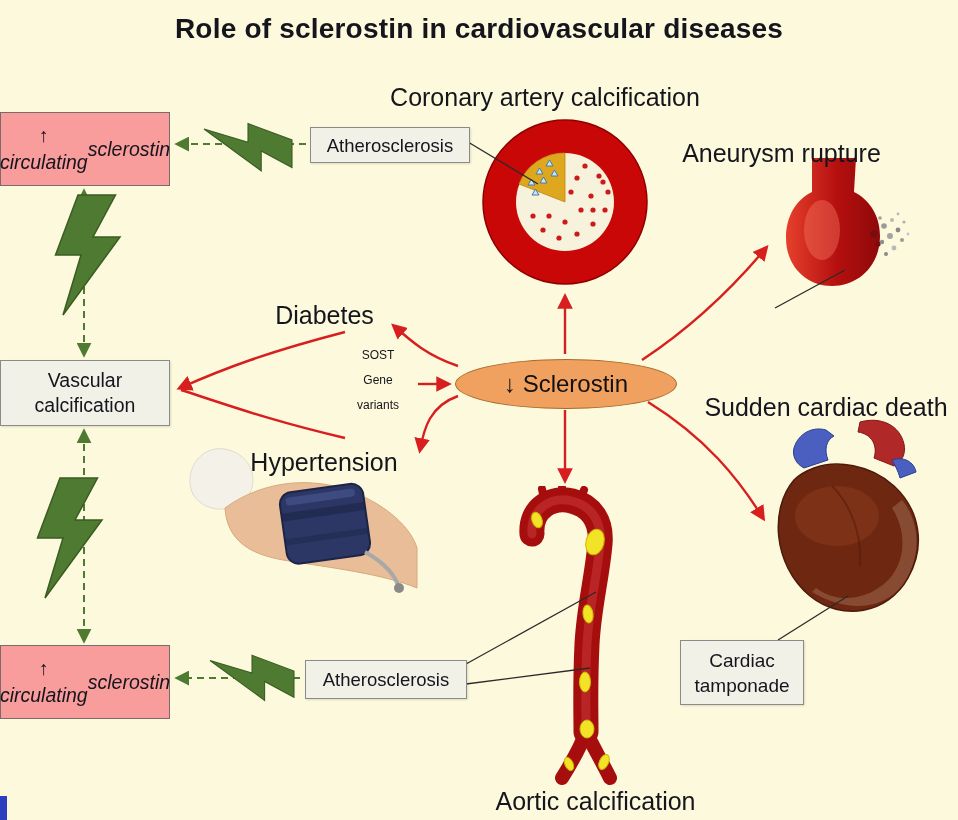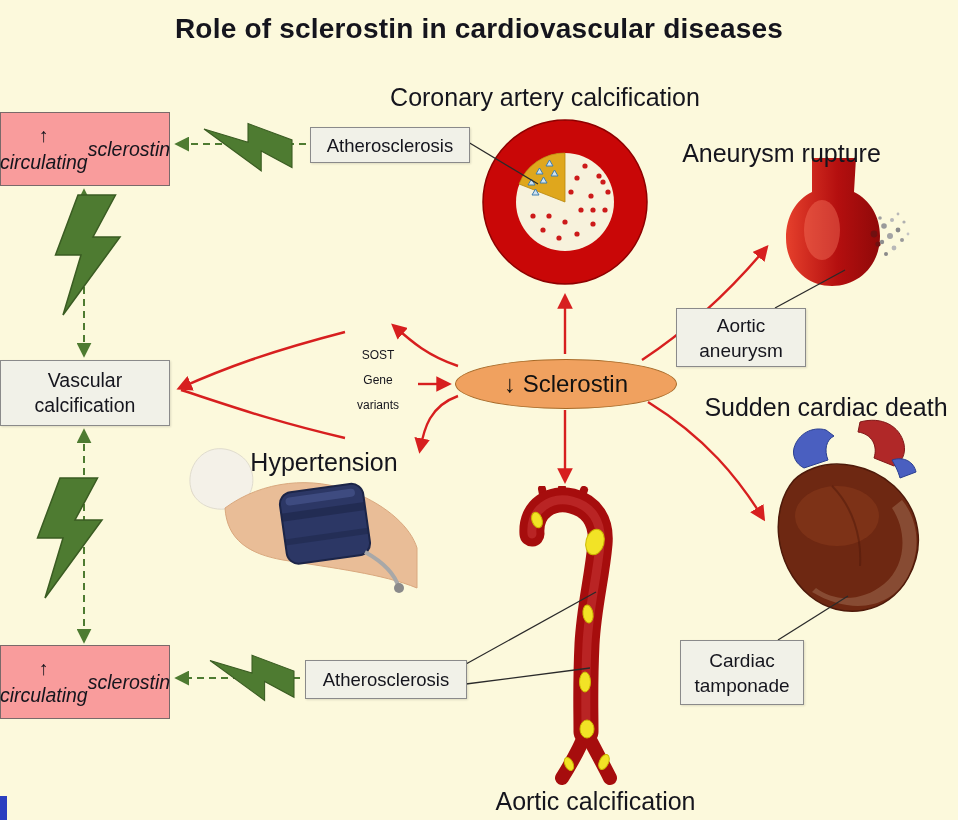--- a/index.html
+++ b/index.html
@@ -191,20 +191,21 @@
     <path class="black-line" d="M778,640 L848,596"></path>
   </svg>
 
   <h1 class="abs title">Role of sclerostin in cardiovascular diseases</h1>
 
   <div class="abs label" style="left:355px;top:84px;width:380px">Coronary artery calcification</div>
   <div class="abs label" style="left:664px;top:140px;width:235px">Aneurysm rupture</div>
   <div class="abs label" style="left:694px;top:394px;width:264px">Sudden cardiac death</div>
   <div class="abs label" style="left:468px;top:788px;width:255px">Aortic calcification</div>
 
+  <div class="abs label" style="left:262px;top:302px;width:125px">Diabetes</div>
   <div class="abs sost" style="left:328px;top:343px;width:100px">
     <div>SOST</div>
     <div>Gene</div>
     <div>variants</div>
   </div>
   <div class="abs label" style="left:238px;top:449px;width:172px">Hypertension</div>
 
   <div class="abs ellipse" style="left:455px;top:359px;width:220px;height:48px">
     <span>↓ Sclerostin</span>
   </div>
@@ -223,24 +224,20 @@
     <span>calcification</span>
   </div>
 
   <div class="abs gray-box" style="left:310px;top:127px;width:158px;height:34px">
     <span>Atherosclerosis</span>
   </div>
   <div class="abs gray-box" style="left:305px;top:660px;width:160px;height:37px">
     <span>Atherosclerosis</span>
   </div>
 
-  <div class="abs gray-box" style="left:676px;top:308px;width:128px;height:57px;font-size:19px">
-    <span>Aortic</span>
-    <span>aneurysm</span>
-  </div>
   <div class="abs gray-box" style="left:680px;top:640px;width:122px;height:63px;font-size:19px">
     <span>Cardiac</span>
     <span>tamponade</span>
   </div>
 
   <div class="abs corner-artifact"></div>
 
 </div>
 
 </body></html>

